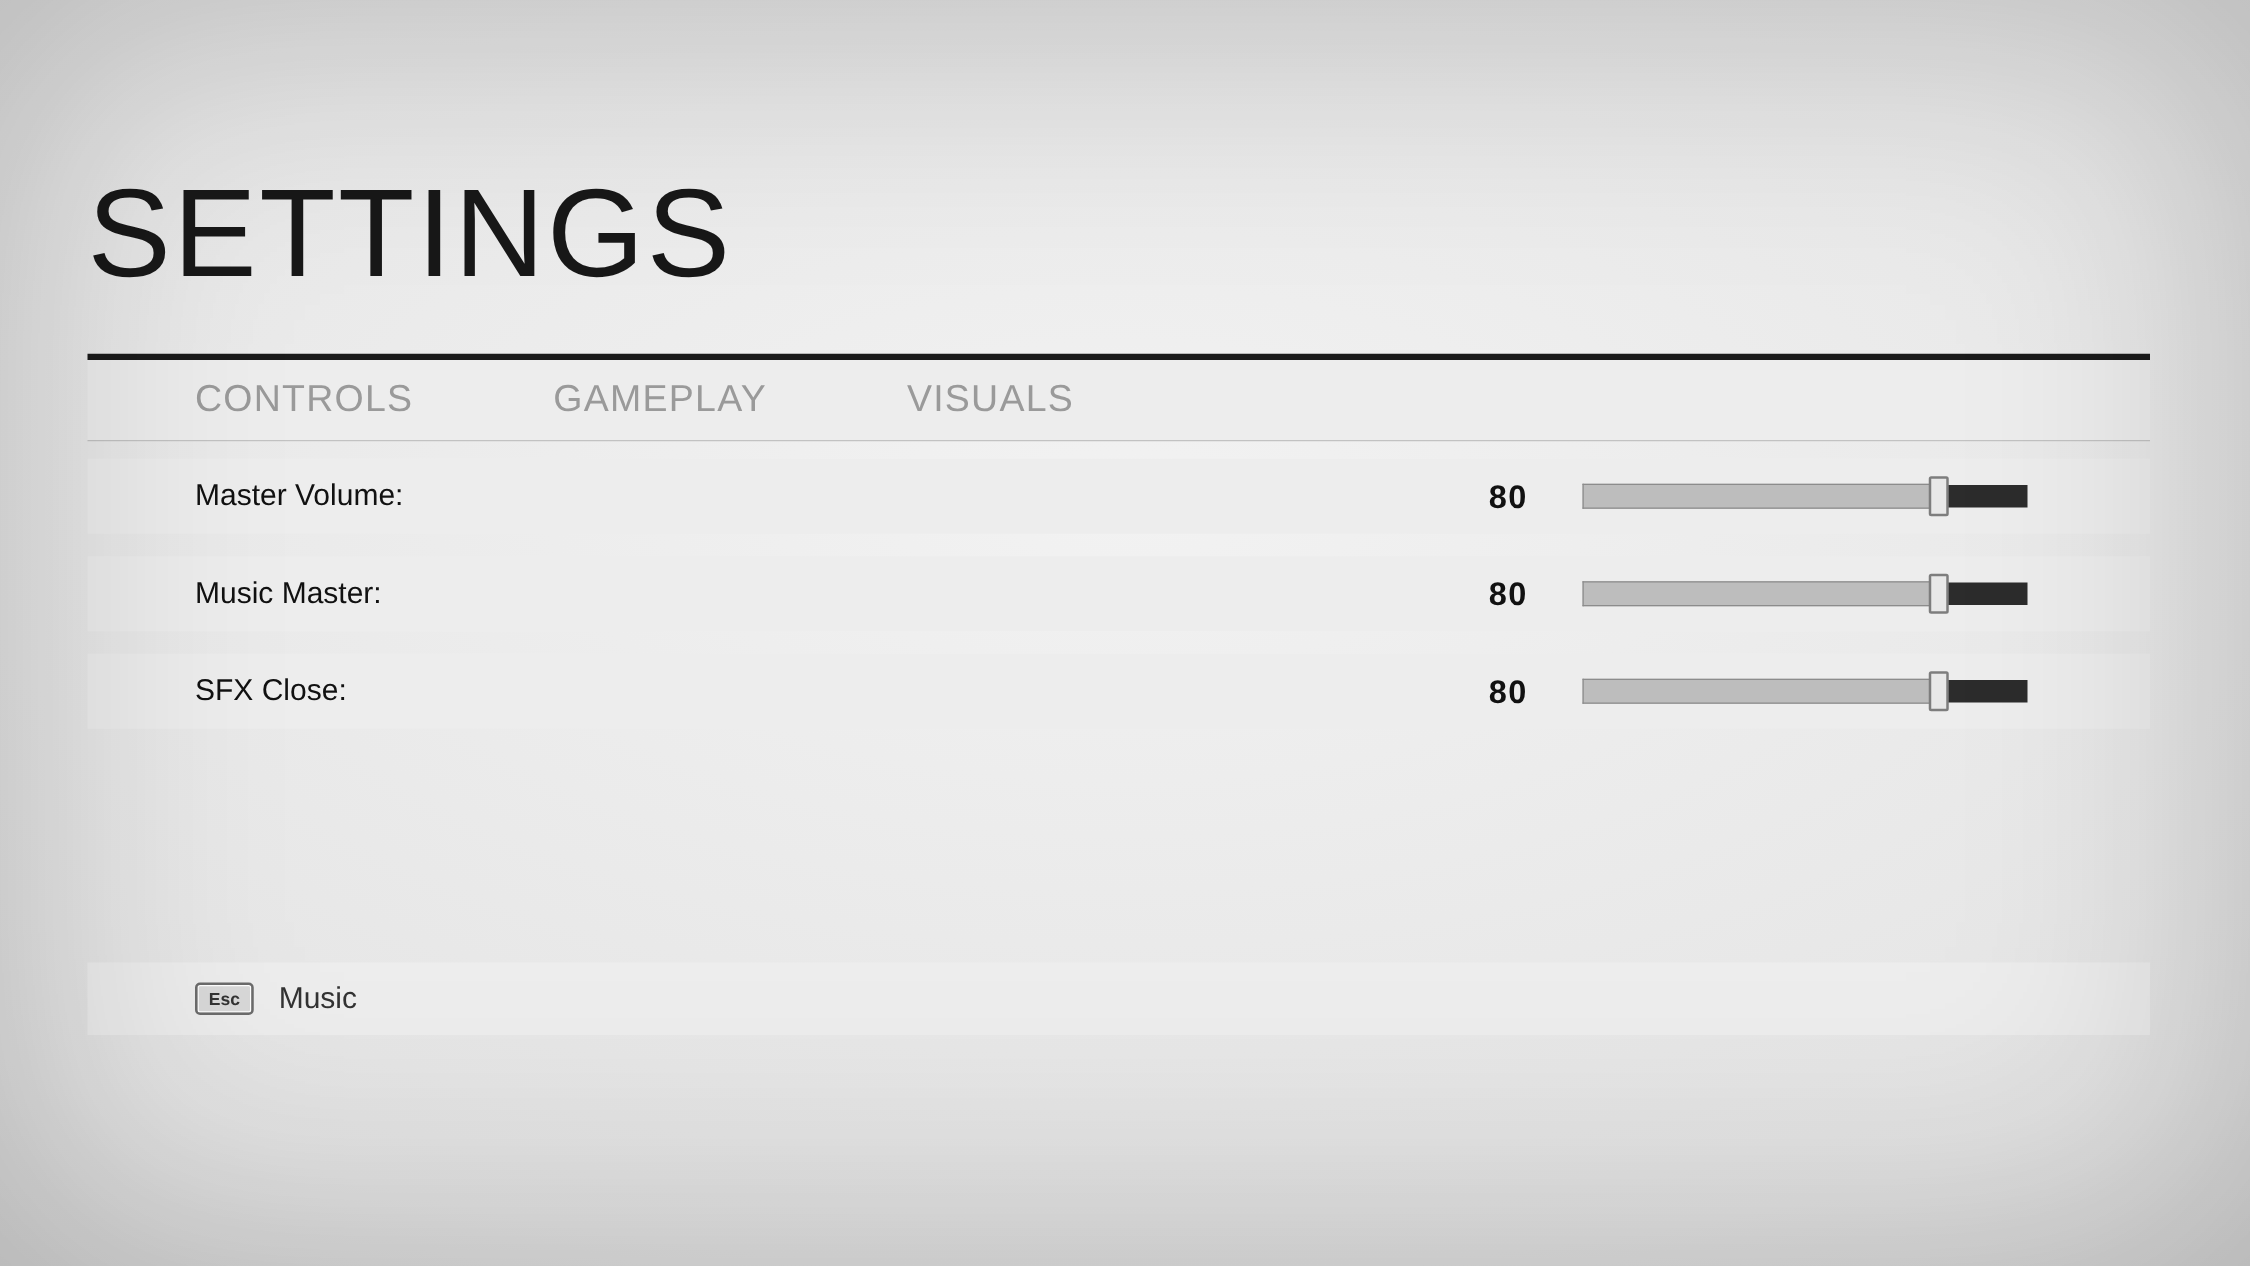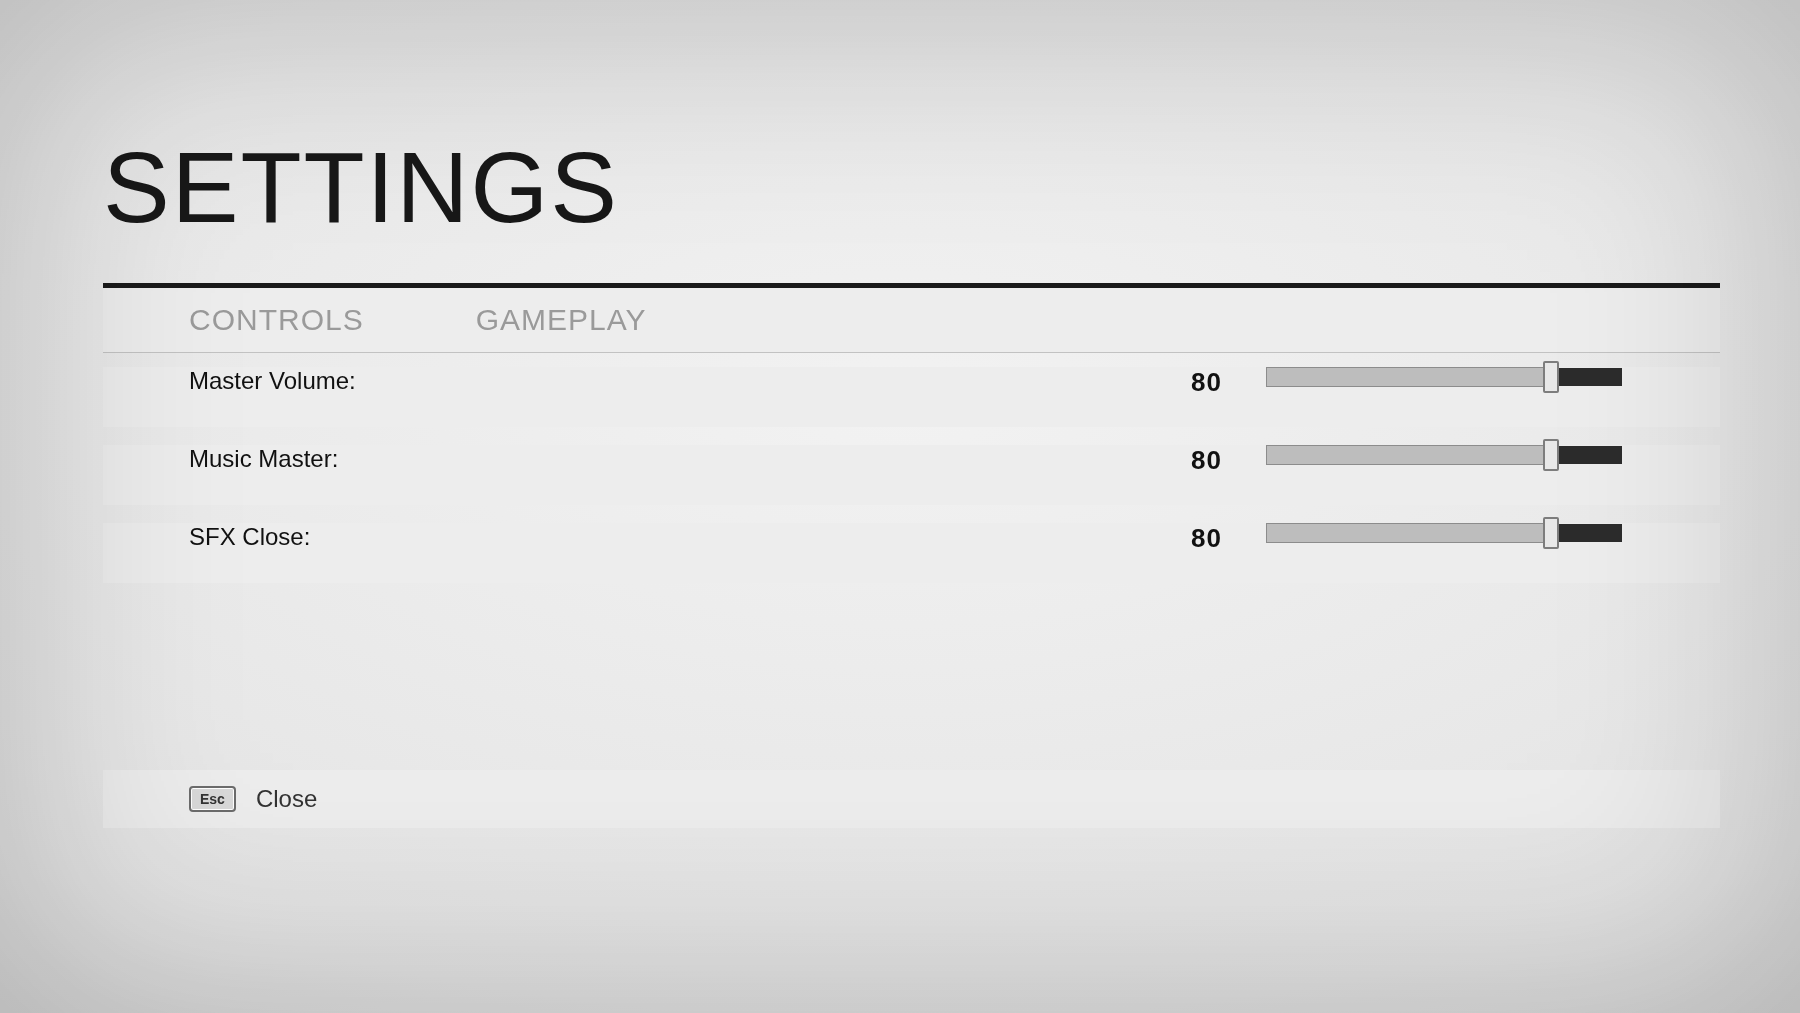--- a/index.html
+++ b/index.html
@@ -14,21 +14,21 @@
   body::after {
     content: "";
     position: fixed;
     inset: 0;
     pointer-events: none;
     box-shadow: inset 0 0 220px 30px rgba(0,0,0,0.18);
   }
 
   .wrap {
     position: absolute;
-    left: 103px;
+    left: 70px;
     right: 80px;
     top: 130px;
   }
 
   .title {
     font-size: 100px;
     font-weight: 300;
     letter-spacing: 2px;
     color: #181818;
     margin-bottom: 38px;
@@ -66,21 +66,21 @@
     background: #8e8e8e;
   }
   .tab:first-child.active::after { left: 48px; }
 
   
   .rows { margin-top: 14px; }
   .row {
     background: #ededed;
     height: 60px;
     display: flex;
-    align-items: flex-start;
+    align-items: center;
     padding-left: 86px;
     padding-right: 98px;
     margin-bottom: 18px;
     font-size: 24px;
     color: #111;
   }
   .row .label { font-weight: 500; }
   .row .value {
     margin-left: auto;
     margin-right: 44px;
@@ -151,20 +151,23 @@
 <div class="wrap">
   <h1 class="title">SETTINGS</h1>
 
   <div class="tabs-bar">
     <div class="tab">
         <span>CONTROLS</span>
       </div>
     <div class="tab">
         <span>GAMEPLAY</span>
       </div>
+    <div class="tab">
+        <span>VISUALS</span>
+      </div>
   </div>
 
   <div class="rows">
     <div class="row">
       <span class="label">Master Volume:</span>
       <span class="value">80</span>
       <div class="slider">
         <div class="track-left" style="width: 284.8px;"></div>
         <div class="track-right"></div>
         <div class="thumb" style="left: 284.8px;"></div>
@@ -187,15 +190,15 @@
       <div class="slider">
         <div class="track-left" style="width: 284.8px;"></div>
         <div class="track-right"></div>
         <div class="thumb" style="left: 284.8px;"></div>
       </div>
     </div>
   </div>
 
   <div class="footer">
     <span class="keycap">Esc</span>
-    <span>Close</span>
+    <span>Music</span>
   </div>
 </div>
 
 </body></html>

